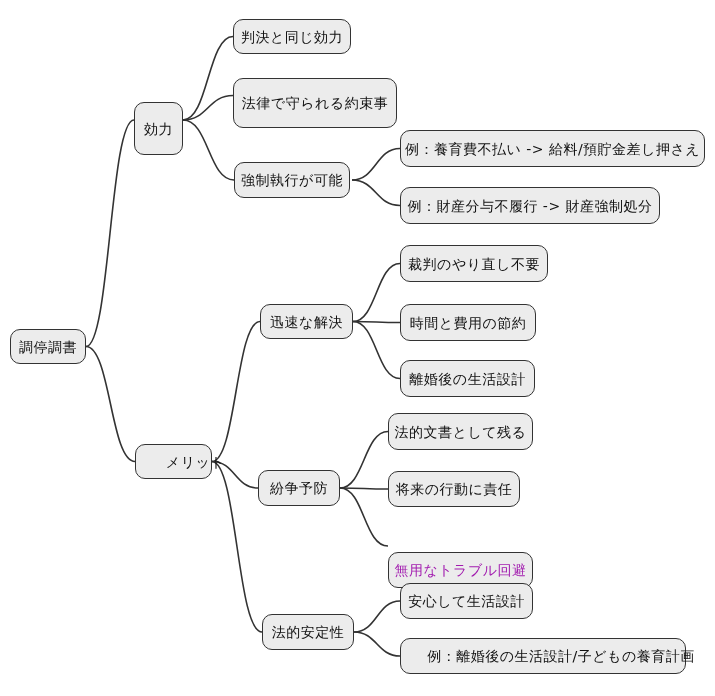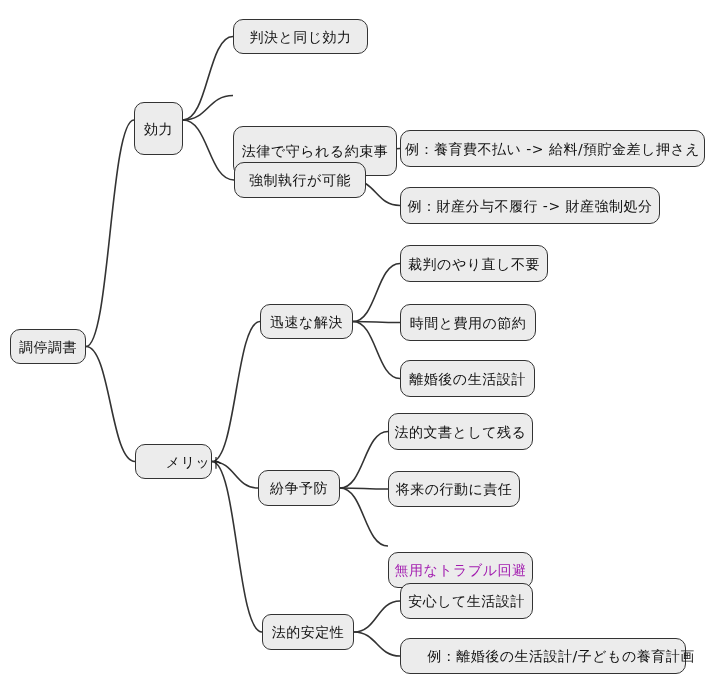--- a/index.html
+++ b/index.html
@@ -66,30 +66,30 @@
       <path d="M 340 488 C 364 488 364 431.5 388 431.5" fill="none" stroke="#333333" stroke-width="1.6"></path>
       <path d="M 340 488 C 364 488 364 489 388 489" fill="none" stroke="#333333" stroke-width="1.6"></path>
       <path d="M 340 488 C 364 488 364 546 388 546" fill="none" stroke="#333333" stroke-width="1.6"></path>
       <path d="M 354 632 C 377 632 377 601 400 601" fill="none" stroke="#333333" stroke-width="1.6"></path>
       <path d="M 354 632 C 377 632 377 656 400 656" fill="none" stroke="#333333" stroke-width="1.6"></path>
     </svg>
   <div id="node-layer">
       <div class="node" style="left: 10px; top: 329px; width: 76px; height: 35px; background: rgb(236, 236, 236); border-color: rgb(51, 51, 51); color: rgb(17, 17, 17); text-align: right;">調停調書</div>
       <div class="node" style="left: 134px; top: 102px; width: 49px; height: 53px; background: rgb(236, 236, 236); border-color: rgb(51, 51, 51); color: rgb(17, 17, 17);">効力</div>
       <div class="node" style="left: 135px; top: 444px; width: 77px; height: 35px; background: rgb(236, 236, 236); border-color: rgb(51, 51, 51); color: rgb(17, 17, 17); padding-left: 44px;">メリット</div>
-      <div class="node" style="left: 233px; top: 19px; width: 135px; height: 35px; background: rgb(236, 236, 236); border-color: rgb(51, 51, 51); color: rgb(17, 17, 17);">判決と同じ効力</div>
-      <div class="node" style="left: 233px; top: 78px; width: 164px; height: 50px; background: rgb(236, 236, 236); border-color: rgb(51, 51, 51); color: rgb(17, 17, 17); margin-top: 48px;">法律で守られる約束事</div>
-      <div class="node" style="left: 234px; top: 162px; width: 132px; height: 36px; background: rgb(236, 236, 236); border-color: rgb(51, 51, 51); color: rgb(17, 17, 17);">強制執行が可能</div>
+      <div class="node" style="left: 233px; top: 19px; width: 118px; height: 35px; background: rgb(236, 236, 236); border-color: rgb(51, 51, 51); color: rgb(17, 17, 17);">判決と同じ効力</div>
+      <div class="node" style="left: 233px; top: 78px; width: 164px; height: 50px; background: rgb(236, 236, 236); border-color: rgb(51, 51, 51); color: rgb(17, 17, 17);">法律で守られる約束事</div>
+      <div class="node" style="left: 234px; top: 162px; width: 116px; height: 36px; background: rgb(236, 236, 236); border-color: rgb(51, 51, 51); color: rgb(17, 17, 17);">強制執行が可能</div>
       <div class="node" style="left: 400px; top: 130px; width: 305px; height: 37px; background: rgb(236, 236, 236); border-color: rgb(51, 51, 51); color: rgb(17, 17, 17);">例：養育費不払い -&gt; 給料/預貯金差し押さえ</div>
       <div class="node" style="left: 400px; top: 187px; width: 260px; height: 37px; background: rgb(236, 236, 236); border-color: rgb(51, 51, 51); color: rgb(17, 17, 17);">例：財産分与不履行 -&gt; 財産強制処分</div>
       <div class="node" style="left: 260px; top: 304px; width: 93px; height: 35px; background: rgb(236, 236, 236); border-color: rgb(51, 51, 51); color: rgb(17, 17, 17);">迅速な解決</div>
       <div class="node" style="left: 400px; top: 245px; width: 148px; height: 37px; background: rgb(236, 236, 236); border-color: rgb(51, 51, 51); color: rgb(17, 17, 17);">裁判のやり直し不要</div>
       <div class="node" style="left: 400px; top: 304px; width: 136px; height: 37px; background: rgb(236, 236, 236); border-color: rgb(51, 51, 51); color: rgb(17, 17, 17); text-align: right;">時間と費用の節約</div>
       <div class="node" style="left: 400px; top: 360px; width: 135px; height: 37px; background: rgb(236, 236, 236); border-color: rgb(51, 51, 51); color: rgb(17, 17, 17);">離婚後の生活設計</div>
       <div class="node" style="left: 258px; top: 470px; width: 82px; height: 36px; background: rgb(236, 236, 236); border-color: rgb(51, 51, 51); color: rgb(17, 17, 17);">紛争予防</div>
       <div class="node" style="left: 388px; top: 413px; width: 145px; height: 37px; background: rgb(236, 236, 236); border-color: rgb(51, 51, 51); color: rgb(17, 17, 17);">法的文書として残る</div>
       <div class="node" style="left: 388px; top: 471px; width: 132px; height: 36px; background: rgb(236, 236, 236); border-color: rgb(51, 51, 51); color: rgb(17, 17, 17);">将来の行動に責任</div>
       <div class="node" style="left: 388px; top: 552px; width: 145px; height: 36px; background: rgb(236, 236, 236); border-color: rgb(51, 51, 51); color: #a21caf;">無用なトラブル回避</div>
-      <div class="node" style="left: 262px; top: 614px; width: 92px; height: 36px; background: rgb(236, 236, 236); border-color: rgb(51, 51, 51); color: rgb(17, 17, 17); border-radius: 9px;">法的安定性</div>
+      <div class="node" style="left: 262px; top: 614px; width: 92px; height: 36px; background: rgb(236, 236, 236); border-color: rgb(51, 51, 51); color: rgb(17, 17, 17);">法的安定性</div>
       <div class="node" style="left: 400px; top: 583px; width: 133px; height: 36px; background: rgb(236, 236, 236); border-color: rgb(51, 51, 51); color: rgb(17, 17, 17);">安心して生活設計</div>
       <div class="node" style="left: 400px; top: 638px; width: 286px; height: 36px; background: rgb(236, 236, 236); border-color: rgb(51, 51, 51); color: rgb(17, 17, 17); padding-left: 36px;">例：離婚後の生活設計/子どもの養育計画</div>
     </div>
 </div>
 
 </body></html>

